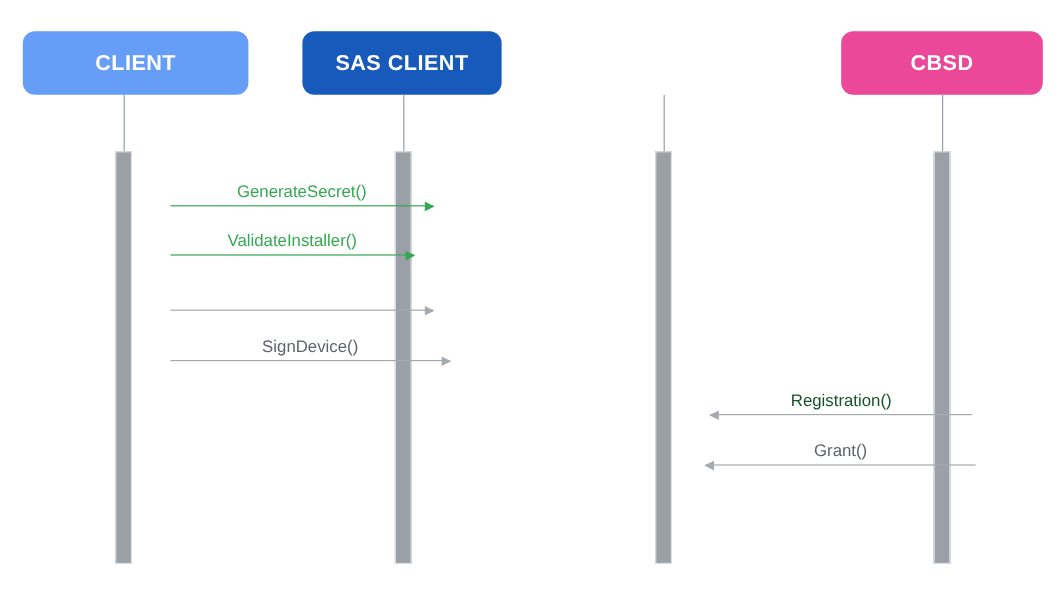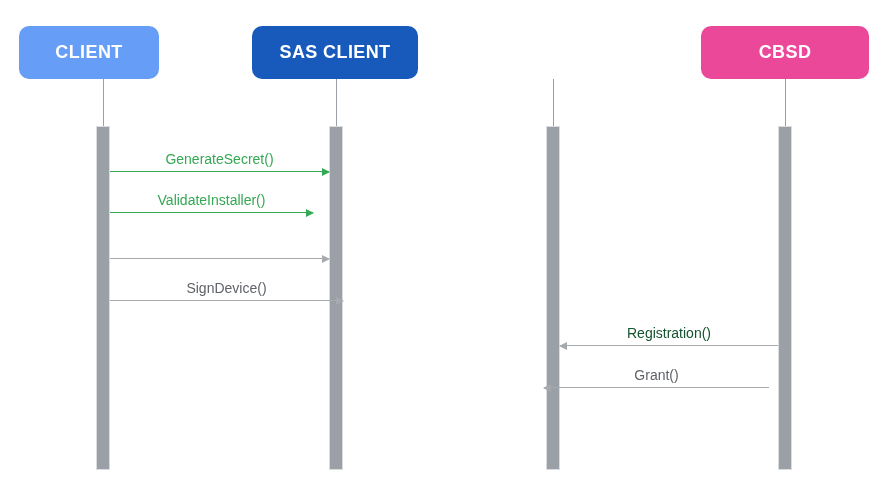--- a/index.html
+++ b/index.html
@@ -38,20 +38,21 @@
     position: absolute;
     top: 126px;
     height: 344px;
     width: 14px;
     box-sizing: border-box;
     border: 1px solid #DADCE0;
   }
   .message {
     position: absolute;
     height: 30px;
+    margin-left: 32px;
   }
   .msg-label {
     position: absolute;
     left: 0;
     right: 0;
     bottom: 4px;
     text-align: center;
     font-size: 14px;
     line-height: 18px;
     white-space: nowrap;
@@ -78,21 +79,21 @@
   .msg-head.left {
     left: -1px;
     border-right-width: 8px;
     border-right-style: solid;
   }
 </style>
 </head>
 <body>
 
 <div class="canvas" id="canvas">
-    <div class="actor-box" style="left: 19px; width: 140px; background: rgb(102, 157, 246); color: rgb(255, 255, 255);">
+    <div class="actor-box" style="left: 19px; width: 188px; background: rgb(102, 157, 246); color: rgb(255, 255, 255);">
       <span>CLIENT</span>
     </div>
     <div class="connector" style="left: 103px; background: rgb(154, 160, 166);"></div>
     <div class="activation" style="left: 96px; background: rgb(154, 160, 166); border-color: rgb(218, 220, 224);"></div>
     <div class="actor-box" style="left: 252px; width: 166px; background: rgb(24, 90, 188); color: rgb(255, 255, 255);">
       <span>SAS CLIENT</span>
     </div>
     <div class="connector" style="left: 336px; background: rgb(154, 160, 166);"></div>
     <div class="activation" style="left: 329px; background: rgb(154, 160, 166); border-color: rgb(218, 220, 224);"></div>
     <div class="connector" style="left: 553px; background: rgb(154, 160, 166);"></div>
@@ -119,18 +120,18 @@
     <div class="message" style="left: 110px; width: 219px; top: 271px; padding-left: 14px;">
       <div class="msg-label" style="color: rgb(95, 99, 104);">SignDevice()</div>
       <div class="msg-line" style="height: 1px; background: rgb(165, 170, 175);"></div>
       <div class="msg-head right" style="border-left-color: rgb(165, 170, 175);"></div>
     </div>
     <div class="message" style="left: 560px; width: 218px; top: 316px;">
       <div class="msg-label" style="color: #14532d;">Registration()</div>
       <div class="msg-line" style="height: 1px; background: rgb(165, 170, 175);"></div>
       <div class="msg-head left" style="border-right-color: rgb(165, 170, 175);"></div>
     </div>
-    <div class="message" style="left: 544px; width: 225px; top: 358px;">
+    <div class="message" style="left: 556px; width: 225px; top: 358px;">
       <div class="msg-label" style="color: rgb(95, 99, 104);">Grant()</div>
       <div class="msg-line" style="height: 1px; background: rgb(165, 170, 175);"></div>
       <div class="msg-head left" style="border-right-color: rgb(165, 170, 175);"></div>
     </div>
   </div>
 
 </body></html>

